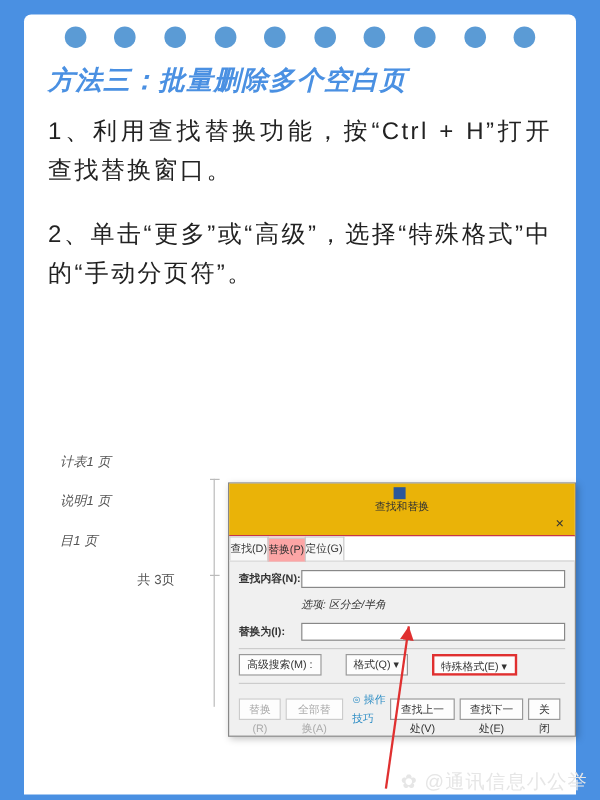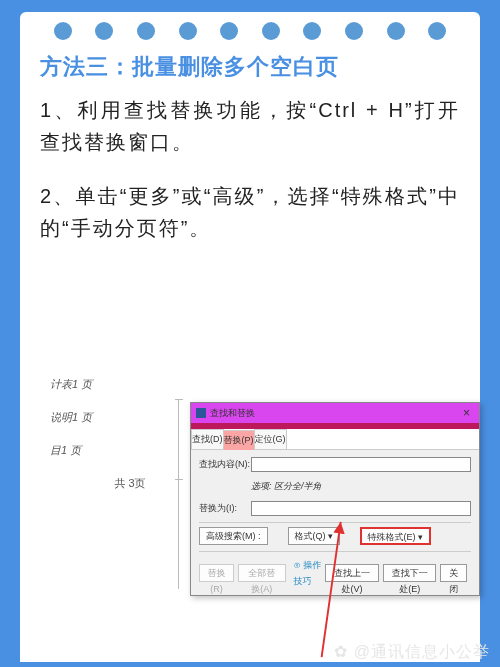--- a/index.html
+++ b/index.html
@@ -47,20 +47,21 @@
     left: 20px;
     right: 20px;
   }
 
   .title {
     color: #4a90e2;
     font-size: 22px;
     font-weight: bold;
     margin-bottom: 12px;
     letter-spacing: 1px;
+    font-style: italic;
   }
 
   .step {
     color: #222;
     font-size: 20px;
     line-height: 32px;
     margin-bottom: 22px;
     letter-spacing: 2px;
     text-align: justify;
   }
@@ -123,25 +124,26 @@
     top: 25px;
     left: 150px;
     width: 290px;
     border: 1px solid #888;
     background: #f0f0f0;
     font-size: 9px;
     color: #333;
     box-shadow: 2px 2px 6px rgba(0,0,0,0.25);
   }
   .dlg-title {
-    background: #d946ef;
-    border-bottom: 6px solid #be185d;
+    background: #eab308;
+    border-bottom: 1px solid #be185d;
     display: flex;
     align-items: center;
     padding: 3px 5px;
+    flex-direction: column;
   }
   .dlg-title .icon-sq {
     width: 10px; height: 10px; background: #2b579a; margin-right: 4px;
   }
   .dlg-title .x {
     margin-left: auto;
     font-size: 12px;
     padding: 0 4px;
   }
   .tabs {
@@ -153,21 +155,21 @@
     padding: 3px 0;
     border: 1px solid #ccc;
     border-bottom: none;
     background: #f8f8f8;
     margin-right: -1px;
     font-size: 9px;
   }
   .tab.active { background: #fca5a5; position: relative; top: 1px; }
 
   .dlg-body { padding: 6px 8px; line-height: 16px; }
-  .field-row { display: flex; align-items: flex-end; margin-bottom: 6px; }
+  .field-row { display: flex; align-items: flex-end; margin-bottom: 6px; font-weight: bold; }
   .field-row label { width: 52px; }
   .field-row .box {
     flex: 1;
     height: 15px;
     background: #fff;
     border: 1px solid #888;
   }
   .opt-row { display:flex; align-items:center; padding-left:52px; margin-bottom:6px; font-size:9px;font-style:italic; }
 
   .btn-row { display:flex; padding:4px 0 6px; border-top:1px solid #ccc; border-bottom:1px solid #ccc;gap:16px; }

